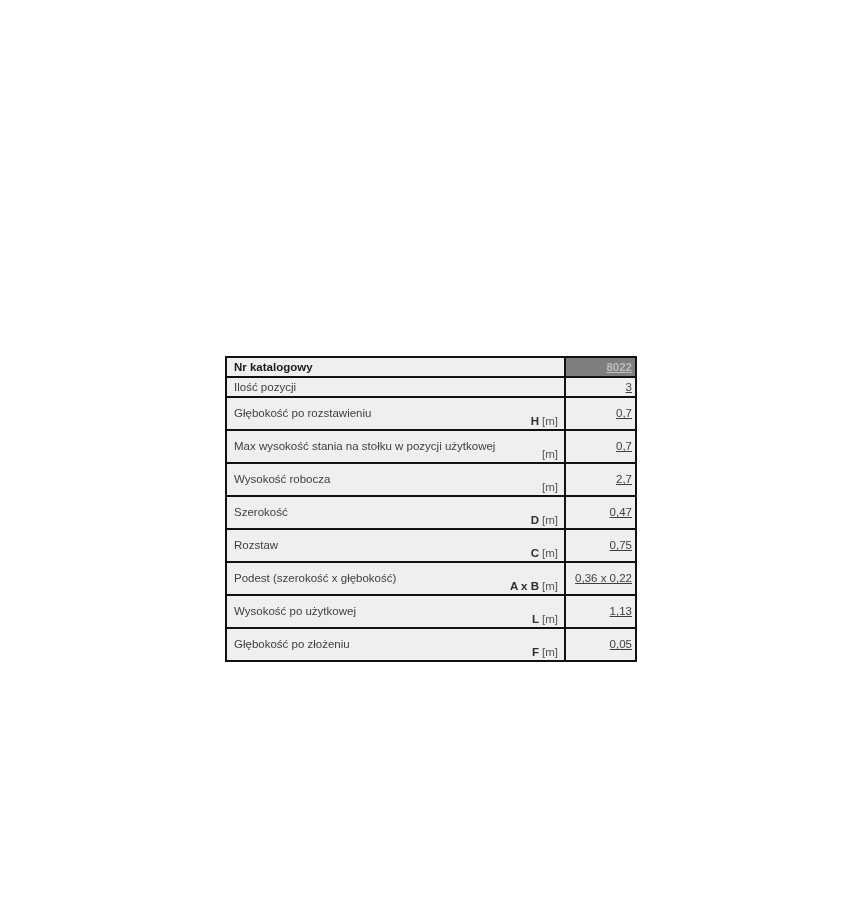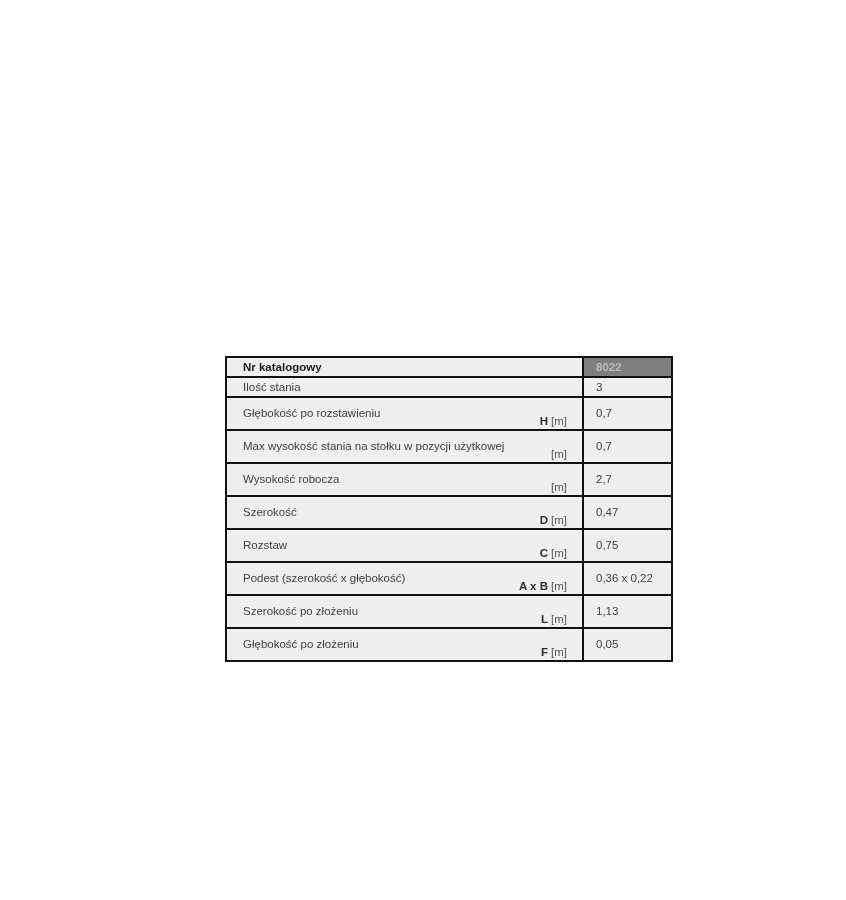--- a/index.html
+++ b/index.html
@@ -24,30 +24,31 @@
     width: 394px;
     border-collapse: collapse;
     table-layout: fixed;
     font-size: 11.5px;
     color: var(--text, #3e3e3e);
   }
   table.spec-table td {
     border: 2px solid var(--border, #111111);
     background: var(--cell-bg, #efefef);
     height: 13px;            
-    padding: 1px 12px;
+    padding: 1px 3px;
     vertical-align: middle;
     line-height: 13px;
     white-space: nowrap;
     overflow: hidden;
   }
   td.param-cell { width: 331px; }
   td.value-cell {
     width: 63px;
-    text-align: left;
+    text-align: right;
+    text-decoration: underline;
   }
   .param-inner {
     display: flex;
     justify-content: space-between;
     align-items: center;
     padding: 0 3px 0 4px;
   }
   .row-label { text-align: left; }
   .row-unit-group {
     text-align: right;
@@ -80,21 +81,21 @@
       <div class="param-inner">
         <span class="row-label">Nr katalogowy</span>
         <span class="row-unit-group"><span class="row-dim"></span><span class="row-unit"></span></span>
       </div>
     </td>
     <td class="value-cell">8022</td>
   </tr>
         <tr>
     <td class="param-cell">
       <div class="param-inner">
-        <span class="row-label">Ilość stania</span>
+        <span class="row-label">Ilość pozycji</span>
         <span class="row-unit-group"><span class="row-dim"></span><span class="row-unit"></span></span>
       </div>
     </td>
     <td class="value-cell">3</td>
   </tr>
         <tr>
     <td class="param-cell">
       <div class="param-inner">
         <span class="row-label">Głębokość po rozstawieniu</span>
         <span class="row-unit-group"><span class="row-dim">H</span><span class="row-unit">[m]</span></span>
@@ -143,21 +144,21 @@
       <div class="param-inner">
         <span class="row-label">Podest (szerokość x głębokość)</span>
         <span class="row-unit-group"><span class="row-dim">A x B</span><span class="row-unit">[m]</span></span>
       </div>
     </td>
     <td class="value-cell">0,36 x 0,22</td>
   </tr>
         <tr>
     <td class="param-cell">
       <div class="param-inner">
-        <span class="row-label">Szerokość po złożeniu</span>
+        <span class="row-label">Wysokość po użytkowej</span>
         <span class="row-unit-group"><span class="row-dim">L</span><span class="row-unit">[m]</span></span>
       </div>
     </td>
     <td class="value-cell">1,13</td>
   </tr>
         <tr>
     <td class="param-cell">
       <div class="param-inner">
         <span class="row-label">Głębokość po złożeniu</span>
         <span class="row-unit-group"><span class="row-dim">F</span><span class="row-unit">[m]</span></span>

